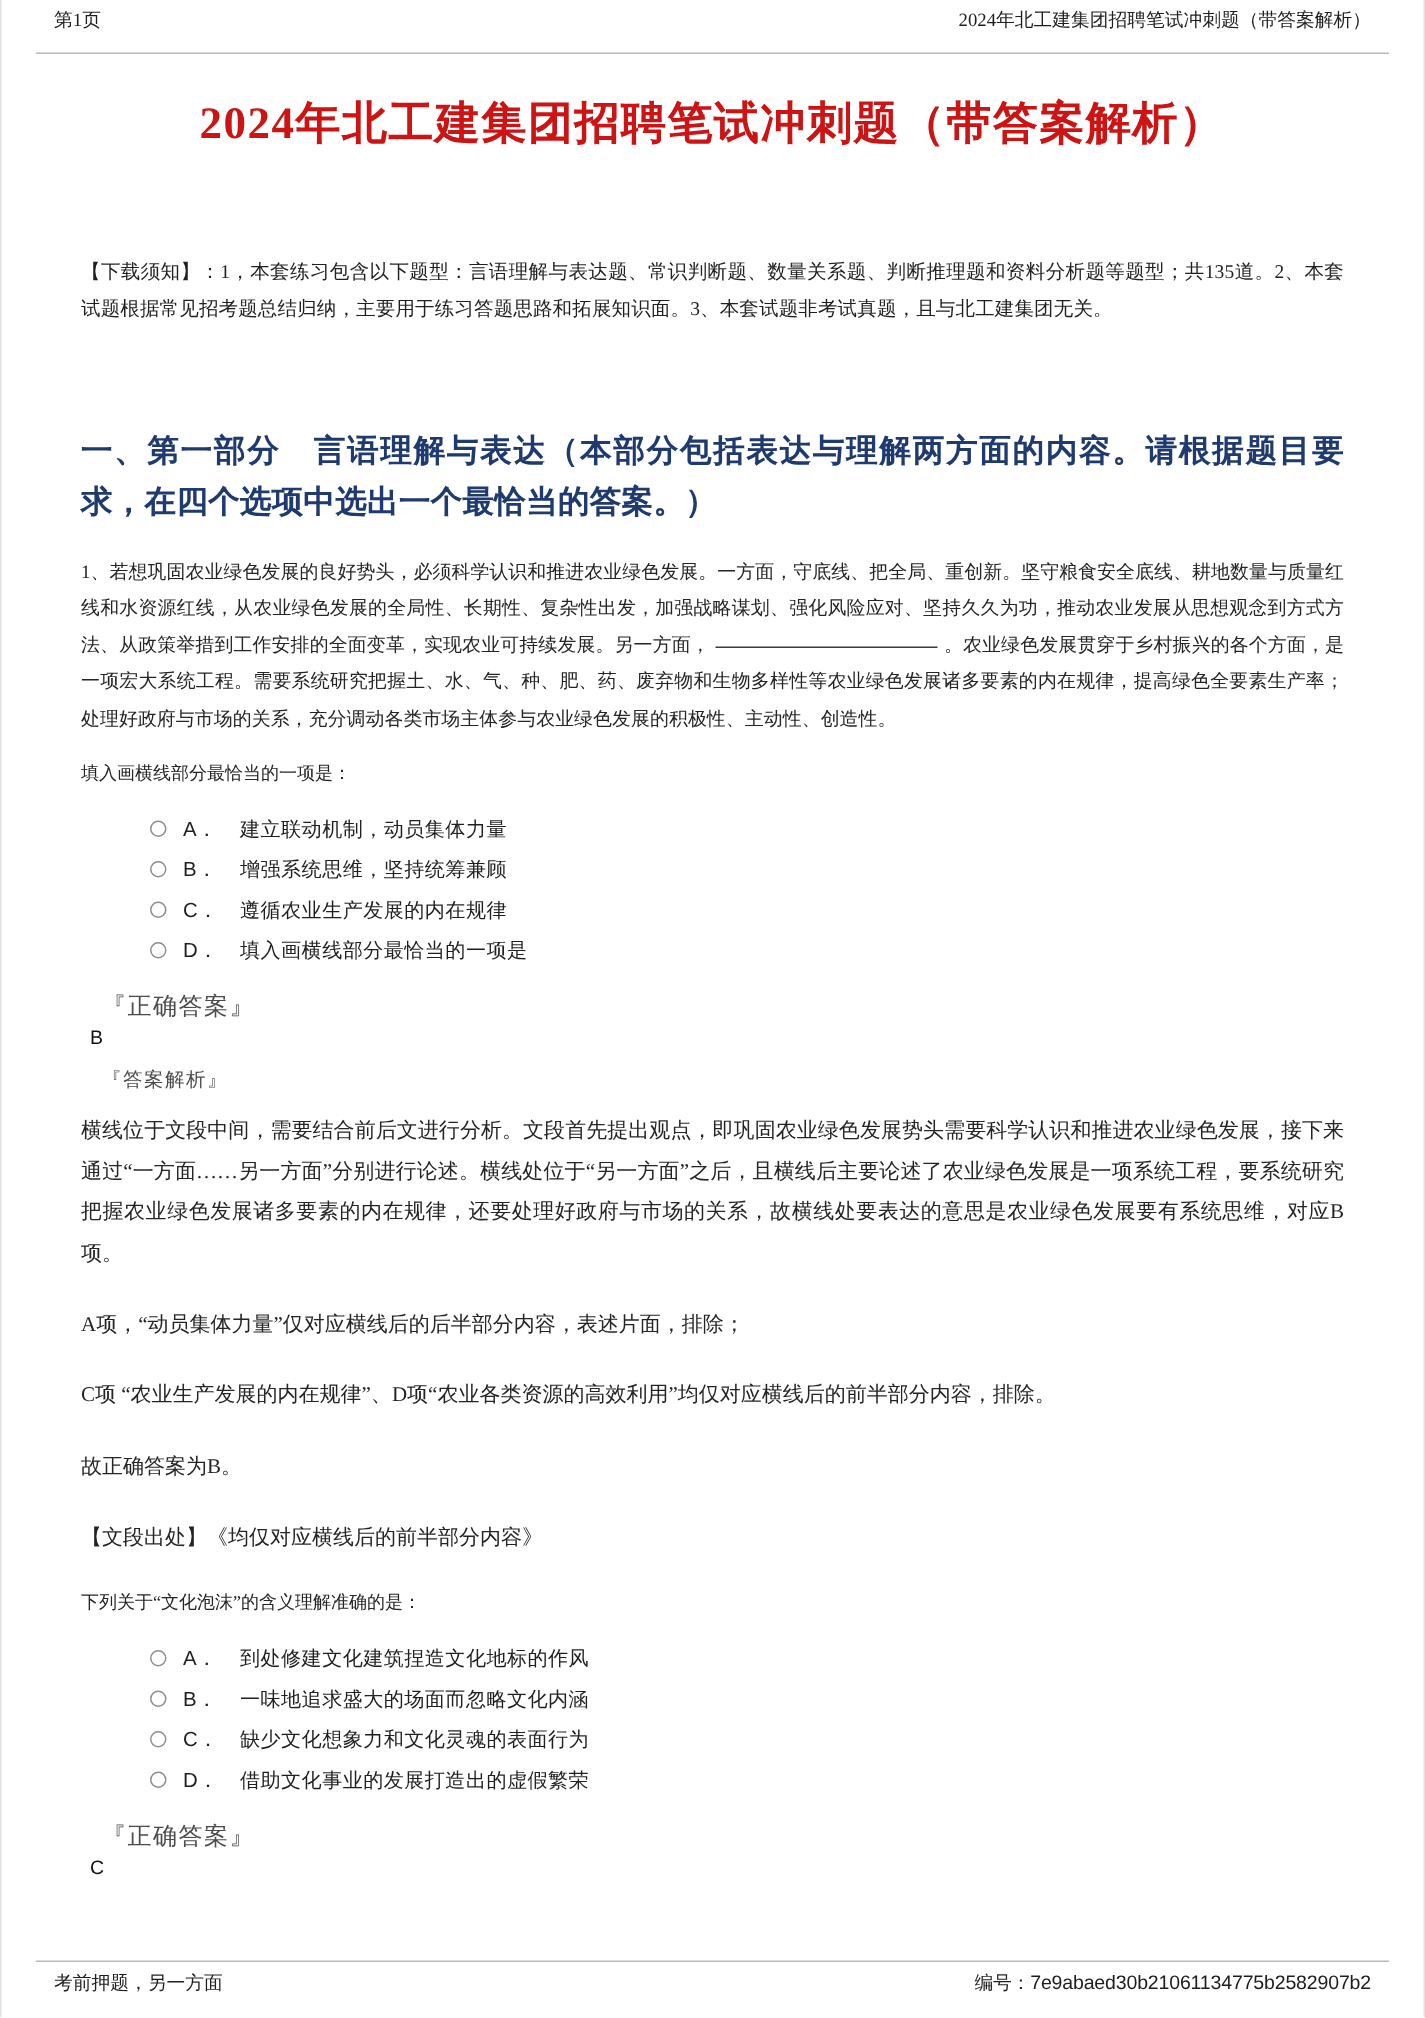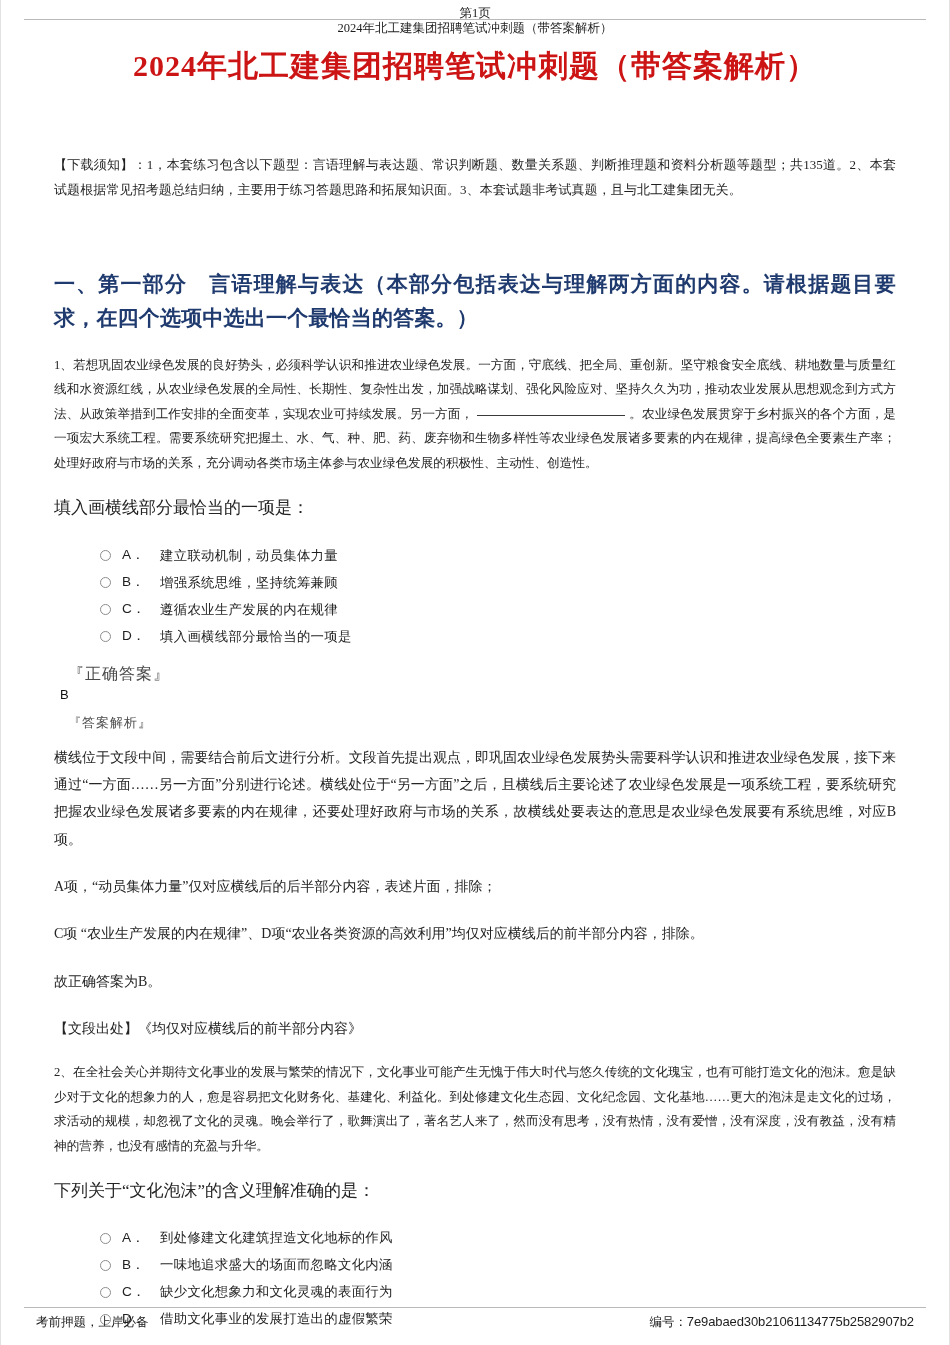--- a/index.html
+++ b/index.html
@@ -30,28 +30,27 @@
   .page-edge-left { left: 0; }
   .page-edge-right { right: 0; }
 
   
   .runhead {
     position: relative;
     margin: 0 24px;
     padding: 6px 12px 4px 12px;
     border-bottom: 1px solid #b9b9b9;
     display: flex;
-    align-items: center;
+    align-items: flex-start;
     justify-content: space-between;
     font-size: 12.5px;
     line-height: 1.2;
     color: #1d1d1d;
-    height: 20px;
+    height: 36px;
     box-sizing: border-box;
-    flex-direction: column;
   }
   .runhead .pageno {
     font-size: 12.5px;
     letter-spacing: 0;
   }
   .runhead .rh-title {
     font-size: 12.5px;
   }
 
   
@@ -99,21 +98,21 @@
   }
   .blank-line {
     display: inline-block;
     width: 148px;
     border-bottom: 1px solid #3a3a3a;
     vertical-align: 2px;
     margin: 0 4px;
   }
 
   .q-prompt {
-    font-size: 17px;
+    font-size: 12px;
     line-height: 1.9;
     color: #242424;
   }
 
   .options {
     margin: 12px 0 0 46px;
   }
   .option-row {
     display: flex;
     align-items: center;
@@ -251,21 +250,20 @@
       <div class="exp-label">『答案解析』</div>
 
       <p class="exp-para">横线位于文段中间，需要结合前后文进行分析。文段首先提出观点，即巩固农业绿色发展势头需要科学认识和推进农业绿色发展，接下来通过“一方面……另一方面”分别进行论述。横线处位于“另一方面”之后，且横线后主要论述了农业绿色发展是一项系统工程，要系统研究把握农业绿色发展诸多要素的内在规律，还要处理好政府与市场的关系，故横线处要表达的意思是农业绿色发展要有系统思维，对应B项。</p>
       <p class="exp-para tight">A项，“动员集体力量”仅对应横线后的后半部分内容，表述片面，排除；</p>
       <p class="exp-para tight">C项 “农业生产发展的内在规律”、D项“农业各类资源的高效利用”均仅对应横线后的前半部分内容，排除。</p>
       <p class="exp-para tight">故正确答案为B。</p>
       <p class="exp-para tight">【文段出处】《均仅对应横线后的前半部分内容》</p>
     </div>
 
     <div class="q-block">
-      <p class="q-stem">2、在全社会关心并期待文化事业的发展与繁荣的情况下，文化事业可能产生无愧于伟大时代与悠久传统的文化瑰宝，也有可能打造文化的泡沫。愈是缺少对于文化的想象力的人，愈是容易把文化财务化、基建化、利益化。到处修建文化生态园、文化纪念园、文化基地……更大的泡沫是走文化的过场，求活动的规模，却忽视了文化的灵魂。晚会举行了，歌舞演出了，著名艺人来了，然而没有思考，没有热情，没有爱憎，没有深度，没有教益，没有精神的营养，也没有感情的充盈与升华。</p>
 
       <p class="q-prompt">下列关于“文化泡沫”的含义理解准确的是：</p>
 
       <div class="options">
         <div class="option-row">
           <span class="radio"></span>
           <span class="opt-letter">A．</span>
           <span class="opt-text">到处修建文化建筑捏造文化地标的作风</span>
         </div>
         <div class="option-row">
@@ -285,16 +283,16 @@
         </div>
       </div>
 
       <div class="ans-label">『正确答案』</div>
       <div class="ans-value">C</div>
     </div>
 
   </div>
 
   <div class="runfoot">
-    <span>考前押题，上岸必备</span>
+    <span>考前押题，另一方面</span>
     <span class="serial"><span class="serial-label">编号：</span><span>7e9abaed30b21061134775b2582907b2</span></span>
   </div>
 </div>
 
 </body></html>

